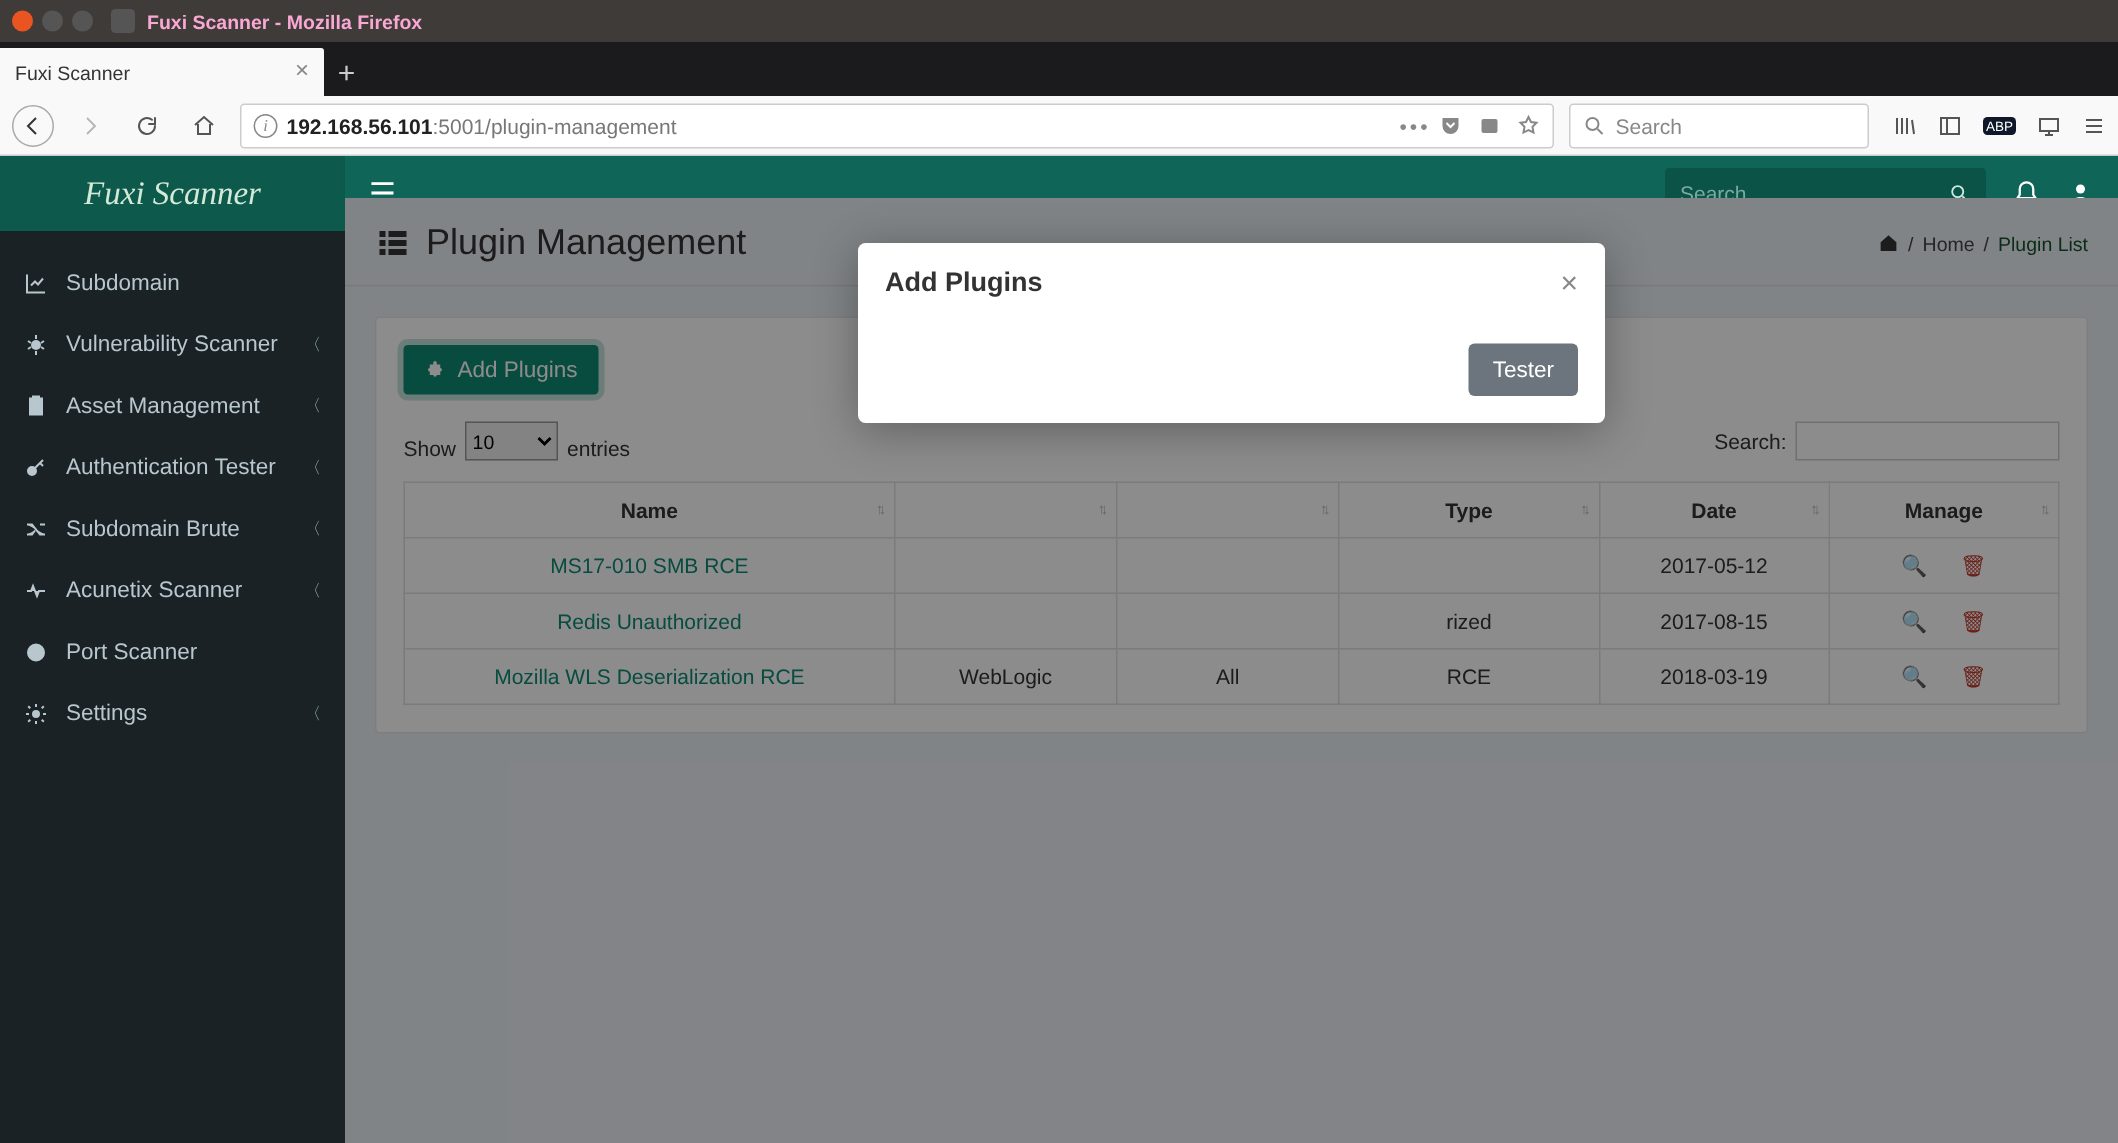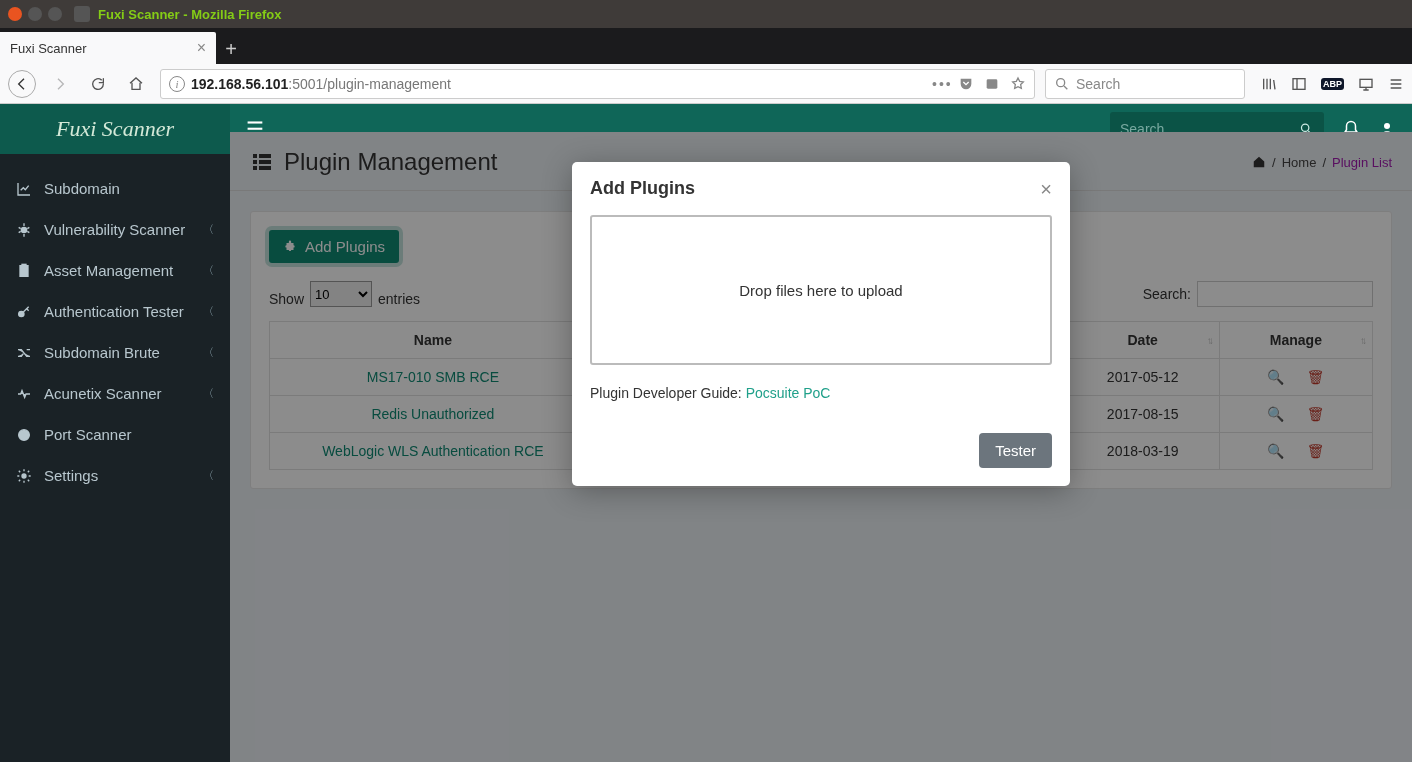--- a/index.html
+++ b/index.html
@@ -1,19 +1,19 @@
 <!DOCTYPE html>
 <html><head>
 <meta charset="utf-8">
 <style>
   * { box-sizing: border-box; margin: 0; padding: 0; }
   body { font-family: "Segoe UI", Arial, sans-serif; font-size: 14px; color: #333; background: #f8f8f8; overflow: hidden; }
   
   
-  .os-titlebar { height: 28px; background: #3f3b39; display: flex; align-items: center; padding: 0 8px; color: #84cc16; font-size: 13px; font-weight: bold; }
+  .os-titlebar { height: 28px; background: #3f3b39; display: flex; align-items: center; padding: 0 8px; color: #f9a8d4; font-size: 13px; font-weight: bold; }
   .os-titlebar .win-btns { display: flex; gap: 6px; margin-right: 12px; }
   .os-titlebar .win-btn { width: 14px; height: 14px; border-radius: 50%; background: #555; }
   .os-titlebar .win-btn.close { background: #e95420; }
   .os-titlebar .ff-icon { width: 16px; height: 16px; background: #555; border-radius: 3px; margin-right: 8px; }
 
   
   .browser-tabs { height: 36px; background: #1b1b1d; display: flex; align-items: flex-end; padding-left: 0; }
   .browser-tab { background: #f9f9fa; height: 32px; width: 216px; display: flex; align-items: center; padding: 0 10px; font-size: 13px; color: #333; position: relative; border-top-right-radius: 2px; }
   .browser-tab .tab-close { margin-left: auto; color: #888; font-size: 16px; line-height: 1; }
   .new-tab { width: 30px; height: 30px; display:flex; align-items:center; justify-content:center; color: #ccc; font-size: 20px; }
@@ -23,21 +23,21 @@
   .nav-btn { width: 28px; height: 28px; display:flex; align-items:center; justify-content:center; border-radius:50%; }
   .nav-btn.back { border:1px solid #aaa; }
   .nav-btn svg { width: 16px; height:16px; stroke:#555; fill:none; stroke-width:2; }
   .nav-btn.back svg { stroke:#333; }
   .url-field { flex:1; height:30px; border:1px solid #ccc; border-radius:3px; background:#fff; display:flex; align-items:center; padding:0 8px; gap:6px; font-size:14px; color:#555; }
   .url-field .info-circle { border:1px solid #888; width:16px; height:16px; border-radius:50%; display:flex; align-items:center; justify-content:center; font-size:11px; color:#888; font-style:italic; font-family:serif; }
   .url-icons { display:flex; gap:10px; align-items:center; color:#888; margin-left:auto; }
   .url-icons span, .url-icons svg { width:16px; height:16px; }
   .search-field { width:200px; height:30px; border:1px solid #ccc; border-radius:3px; background:#fff; display:flex; align-items:center; padding:0 8px; gap:6px; color:#888; }
   .toolbar-icons { display:flex; gap:14px; align-items:center; color:#555; margin-left:6px; }
-  .abp { background:#0f172a; color:#fff; font-size:9px; font-weight:bold; padding:1px 2px; border-radius:3px; }
+  .abp { background:#0f172a; color:#fff; font-size:9px; font-weight:normal; padding:1px 2px; border-radius:3px; }
 
   
   .app { display:flex; height: calc(762px - 28px - 36px - 40px); width:1412px; position:relative; }
   .sidebar { width:230px; background:#1a2226; color:#b8c7ce; display:flex; flex-direction:column; }
   .brand-row { height:50px; background:#0f6658; display:flex; width:1412px; position:absolute; top:0; left:0; align-items:center; }
   .brand { width:230px; height:50px; background:#0d5a4d; display:flex; align-items:center; justify-content:center; color:#d4e9d8; font-family: cursive; font-style:italic; font-size:22px; }
   .topbar { flex:1; display:flex; align-items:center; padding:0 16px; color:#fff; }
   .topbar .hamburger { font-size:20px; color:#fff; }
   .topbar-right { margin-left:auto; display:flex; align-items:center; gap:18px; }
   .app-search { background:#0b5346; border-radius:3px; height:34px; width:214px; display:flex; align-items:center; padding:0 10px; color:#79a9a0; }
@@ -47,21 +47,21 @@
 
   .sidebar-inner { margin-top:50px; padding-top:14px; }
   .side-item { display:flex; align-items:center; padding:12px 16px; color:#b8c7ce; gap:12px; font-size:15px; position:relative; }
   .side-item .chev { margin-left:auto; font-size:11px; color:#8aa2ab; }
   .side-item svg { width:16px; height:16px; fill:#b8c7ce; }
 
   .main { flex:1; background:#ecf0f5; margin-top:28px; padding:0; position:relative; }
   .page-header { padding:16px 20px 14px 20px; display:flex; align-items:center; border-bottom:1px solid #ddd; }
   .page-header h1 { font-size:24px; font-weight:500; color:#333; display:flex; align-items:center; gap:10px; }
   .breadcrumb { margin-left:auto; font-size:13px; color:#444; display:flex; gap:6px; align-items:center; }
-  .breadcrumb a { color:#a21caf; text-decoration:none; }
+  .breadcrumb a { color:#14532d; text-decoration:none; }
 
   .card { background:#fff; margin:20px; border:1px solid #e6e6e6; border-radius:3px; padding:18px; }
   .add-btn { background:#0f8a74; color:#fff; border:none; border-radius:3px; padding:8px 14px; font-size:15px; display:inline-flex; gap:8px; align-items:center; box-shadow:0 0 0 4px rgba(15,138,116,0.25); }
   .table-controls { display:flex; align-items:center; margin-top:18px; }
   .table-controls label { font-size:14px; color:#333; display:flex; gap:6px; align-items:flex-end; }
   .table-controls select { height:26px; border:1px solid #999; background:#efefef; font-size:13px; width:62px; }
   .table-controls .search-box { margin-left:auto; display:flex; gap:6px; align-items:center; }
   .table-controls .search-box input { border:1px solid #ccc; height:26px; width:176px; padding:0 6px; }
 
   table.data { width:100%; border-collapse:collapse; margin-top:14px; font-size:14px; }
@@ -342,48 +342,40 @@
             <td></td>
             <td></td>
             <td>rized</td>
             <td>2017-08-15</td>
             <td class="manage-cell">
               <span>🔍</span>
               <span class="del">🗑</span>
             </td>
           </tr>
           <tr>
-            <td><a>WebLogic WLS Authentication RCE</a></td>
+            <td><a>Mozilla WLS Deserialization RCE</a></td>
             <td>WebLogic</td>
             <td>All</td>
             <td>RCE</td>
             <td>2018-03-19</td>
             <td class="manage-cell">
               <span>🔍</span>
               <span class="del">🗑</span>
             </td>
           </tr>
         </tbody>
       </table>
 
     </div>
 
     <div class="overlay"></div>
     <div class="modal">
       <div class="modal-header">
         <h3>Add Plugins</h3>
         <span class="close">×</span>
       </div>
-      <div class="modal-body">
-        <div class="dropzone">
-          <span>Drop files here to upload</span>
-        </div>
-        <div class="guide">
-          <span>Plugin Developer Guide: </span><a>Pocsuite PoC</a>
-        </div>
-      </div>
       <div class="modal-footer">
         <button class="cancel-btn">Tester</button>
       </div>
     </div>
 
   </div>
 </div>
 
 </body></html>

